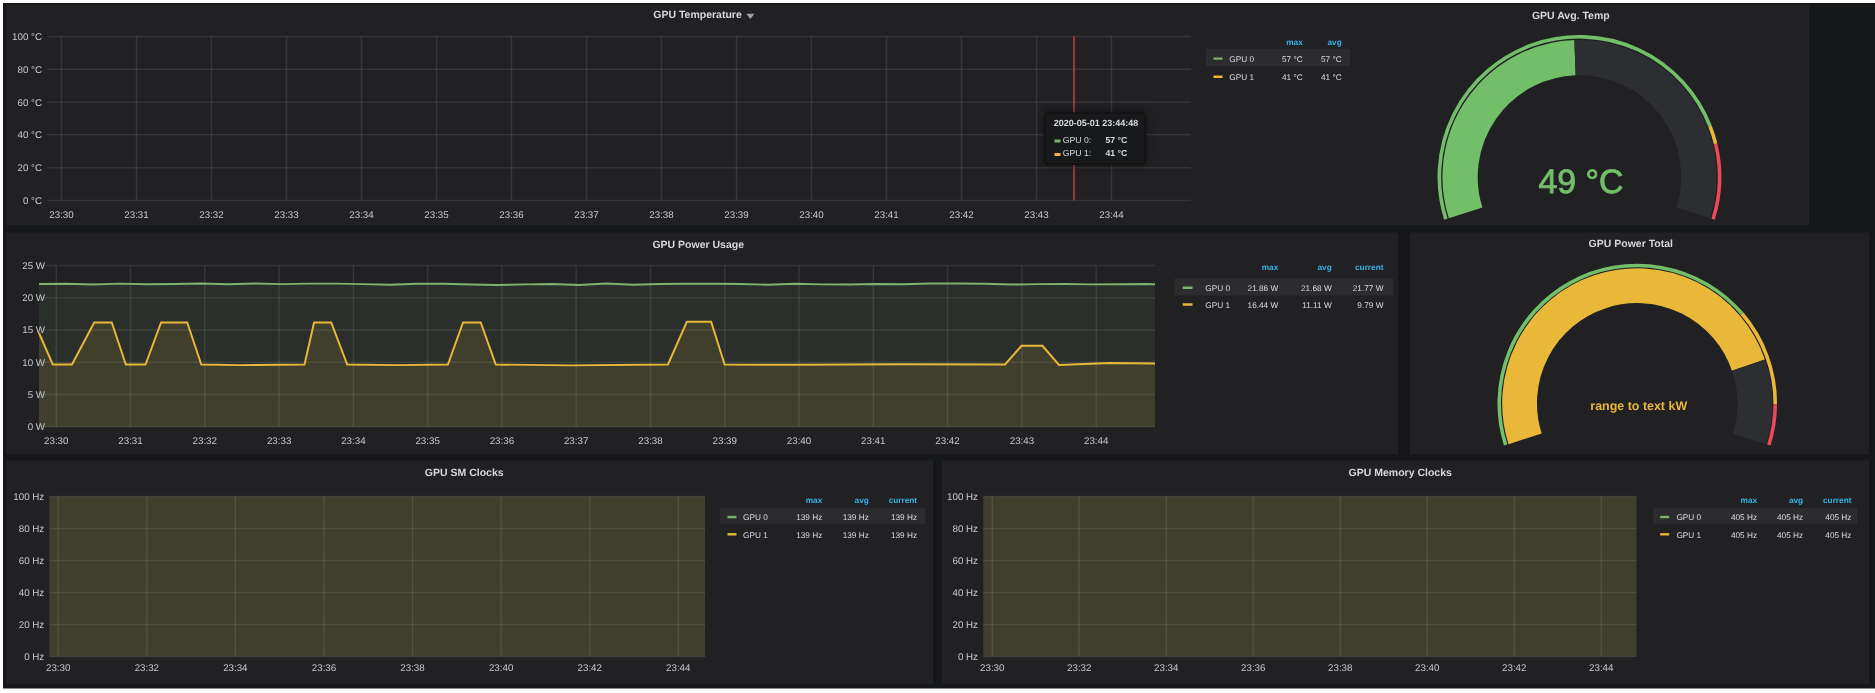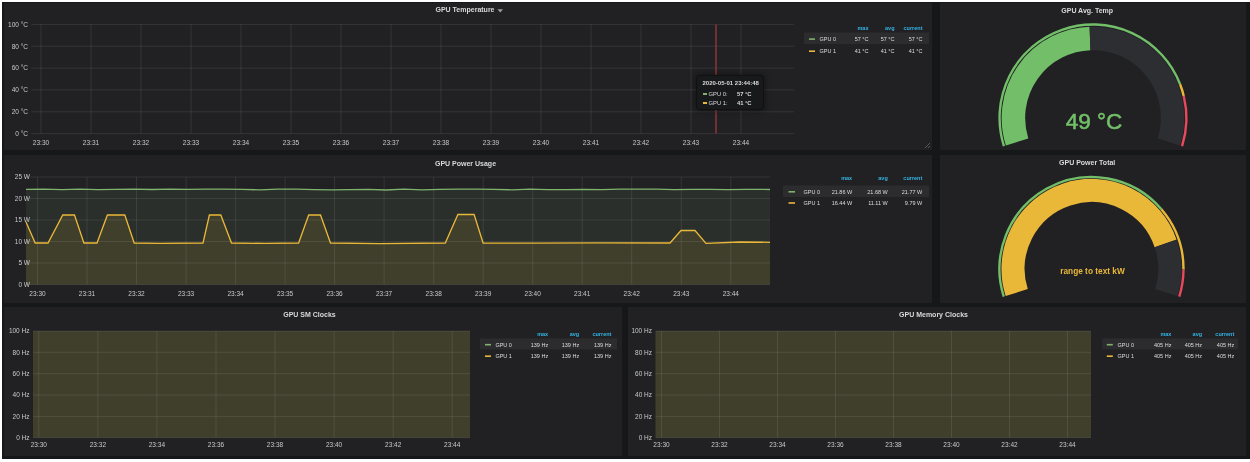--- a/index.html
+++ b/index.html
@@ -238,21 +238,21 @@
       <text x="543.4" y="39.9" text-anchor="end" style="font-size:5.5px;fill:#dcdddf">405 Hz</text>
       <text x="574.1" y="39.9" text-anchor="end" style="font-size:5.5px;fill:#dcdddf">405 Hz</text>
       <text x="606.3" y="39.9" text-anchor="end" style="font-size:5.5px;fill:#dcdddf">405 Hz</text>
       <line x1="478.8" y1="49.2" x2="484.8" y2="49.2" stroke="#EAB839" stroke-width="1.6"></line>
       <text x="489.6" y="51.4" style="font-size:5.5px;fill:#dcdddf">GPU 1</text>
       <text x="543.4" y="51.4" text-anchor="end" style="font-size:5.5px;fill:#dcdddf">405 Hz</text>
       <text x="574.1" y="51.4" text-anchor="end" style="font-size:5.5px;fill:#dcdddf">405 Hz</text>
       <text x="606.3" y="51.4" text-anchor="end" style="font-size:5.5px;fill:#dcdddf">405 Hz</text>
     </svg>
   </div>
-<div class="panel" style="left:940px;top:3px;width:306px;height:147px">
+<div class="panel" style="left:900px;top:3px;width:306px;height:147px">
     <svg width="306" height="147" viewBox="0 0 306 147">
       <text x="147.2" y="9.8" text-anchor="middle" style="font-size:7px;font-weight:bold;fill:#d8d9da">GPU Avg. Temp</text>
       <path d="M 63.92 143.09 A 93.40 93.40 0 0 1 240.08 81.22" stroke="#73BF69" stroke-width="2.4" fill="none"></path>
       <path d="M 240.08 81.22 A 93.40 93.40 0 0 1 243.75 92.92" stroke="#EAB839" stroke-width="2.4" fill="none"></path>
       <path d="M 243.75 92.92 A 93.40 93.40 0 0 1 242.08 143.09" stroke="#E8495C" stroke-width="2.4" fill="none"></path>
       <path d="M 77.08 138.94 A 79.60 79.60 0 0 1 150.01 35.46" stroke="#73BF69" stroke-width="23.5" fill="none"></path>
       <path d="M 150.01 35.46 A 79.60 79.60 0 0 1 228.92 138.94" stroke="#2d2e32" stroke-width="23.5" fill="none"></path>
       <text x="154" y="125.5" text-anchor="middle" style="font-size:22.5px;font-weight:normal;fill:#73BF69" stroke="#73BF69" stroke-width="0.55">49 °C</text>
     </svg>
   </div>

